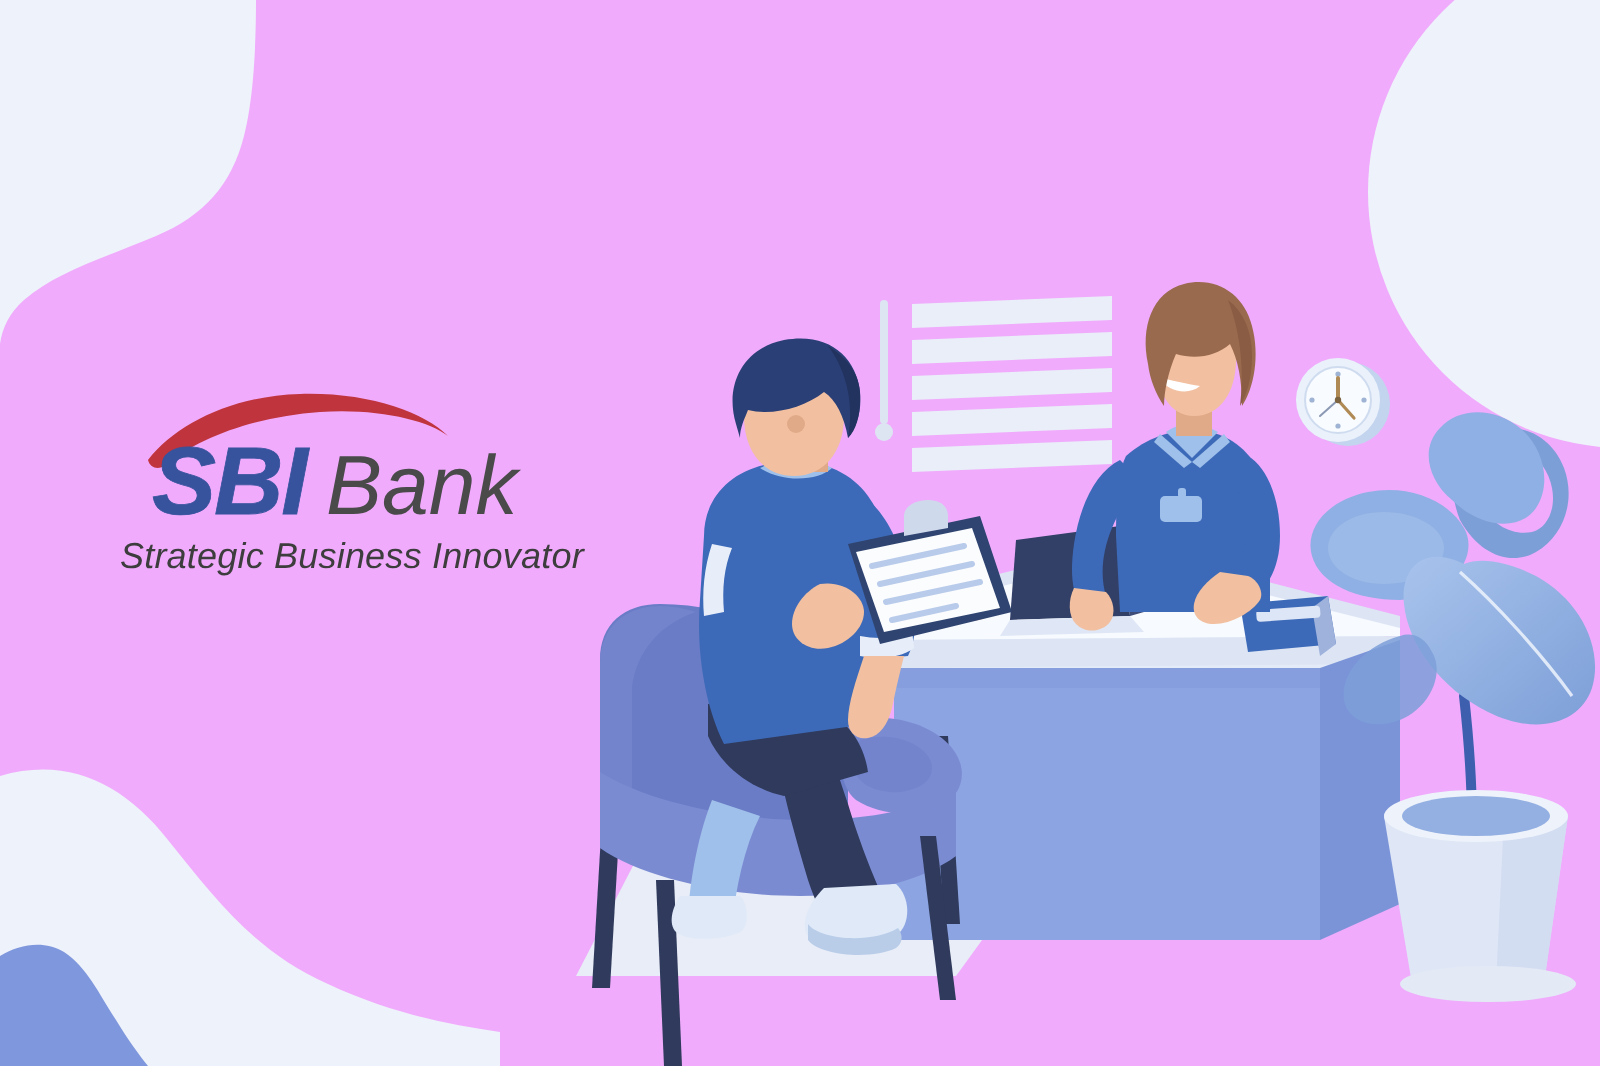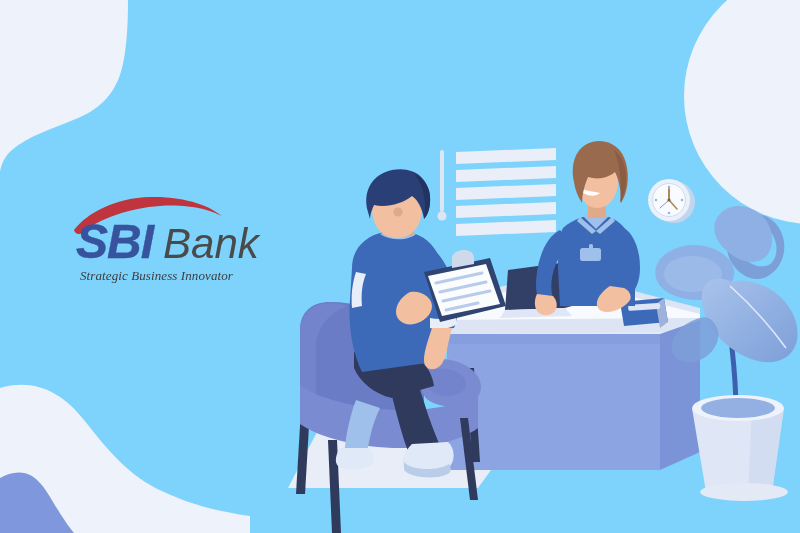--- a/index.html
+++ b/index.html
@@ -7,21 +7,21 @@
     padding: 0;
     background: #ffffff;
   }
   body {
     font-family: "Liberation Sans", sans-serif;
   }
   #stage {
     position: relative;
     width: 800px;
     height: 533px;
-    background: #7dd3fc;
+    background: #f0abfc;
     overflow: hidden;
   }
   #stage svg.layer {
     position: absolute;
     left: 0;
     top: 0;
     width: 800px;
     height: 533px;
   }
   
@@ -51,25 +51,25 @@
   #bank-text {
     font-family: "Liberation Sans", sans-serif;
     font-weight: normal;
     font-style: italic;
     font-size: 42px;
     color: #4a4a4a;
     margin-left: 10px;
   }
   #logo-tagline {
     position: absolute;
-    left: 20px;
+    left: 0;
     top: 72px;
-    font-family: Liberation Serif, serif;
+    font-family: Liberation Sans, sans-serif;
     font-style: italic;
-    font-size: 13px;
+    font-size: 18px;
     color: #3d3d3d;
     letter-spacing: 0.1px;
     white-space: nowrap;
   }
   #swoosh {
     position: absolute;
     left: 12px;
     top: 0px;
     width: 210px;
     height: 40px;

